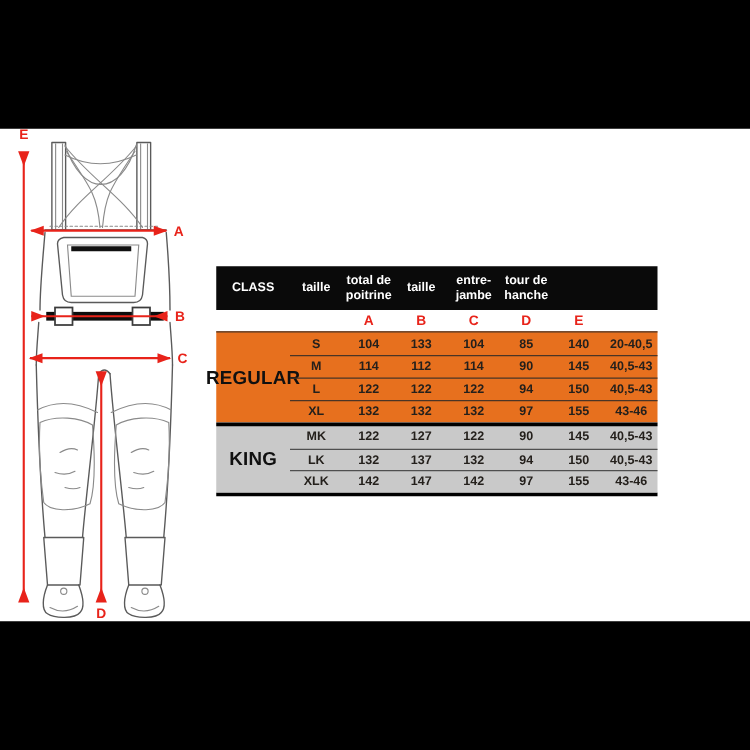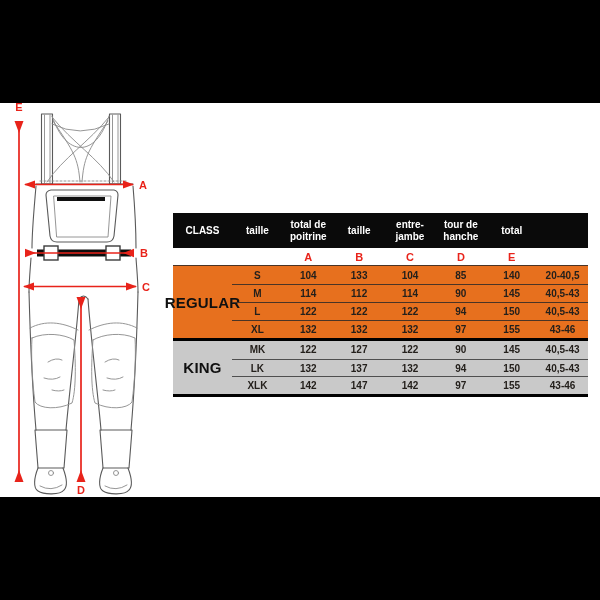--- a/index.html
+++ b/index.html
@@ -20,21 +20,21 @@
 
   svg.diagram{position:absolute;left:0;top:0;width:600px;height:600px;}
   .sketch{stroke:#5a5a5a;stroke-width:1.1;fill:none;stroke-linecap:round;stroke-linejoin:round;}
   .sketch-light{stroke:#8a8a8a;stroke-width:0.9;fill:none;stroke-linecap:round;}
   .solidblack{fill:#0d0d0d;stroke:none;}
   .buckle{fill:#fff;stroke:#3c3c3c;stroke-width:1.4;}
   .redline{stroke:var(--red);stroke-width:1.7;fill:none;}
   .redhead{fill:var(--red);stroke:none;}
   .redlabel{fill:var(--red);font-weight:bold;font-size:11px;font-family:"Liberation Sans",sans-serif;}
 
-  .size-table{position:absolute;left:173px;top:213px;width:415px;}
+  .size-table{position:absolute;left:173px;top:213px;width:353px;}
   .grid8{display:grid;grid-template-columns:59px repeat(7,1fr);}
   .thead{background:var(--header-bg);height:35px;}
   .hcell{color:#fff;font-weight:bold;font-size:10px;line-height:1.12;
     display:flex;align-items:center;justify-content:center;text-align:center;padding:0 1px;}
   .letters{height:17px;background:#fff;}
   .lcell{color:var(--red);font-weight:bold;font-size:11px;
     display:flex;align-items:center;justify-content:center;}
   .tbody{border-bottom:3px solid #000;}
   .group{display:flex;}
   .group.first{border-top:1.5px solid #4a3426;}
@@ -163,21 +163,20 @@
   </svg>
 
   <div class="size-table">
     <div class="thead grid8">
         <div class="hcell">CLASS</div>
         <div class="hcell">taille</div>
         <div class="hcell">total de poitrine</div>
         <div class="hcell">taille</div>
         <div class="hcell">entre-jambe</div>
         <div class="hcell">tour de hanche</div>
-        <div class="hcell">total</div>
       </div>
     <div class="letters grid8">
         <div class="lcell"></div>
         <div class="lcell"></div>
         <div class="lcell">A</div>
         <div class="lcell">B</div>
         <div class="lcell">C</div>
         <div class="lcell">D</div>
         <div class="lcell">E</div>
         <div class="lcell"></div>

